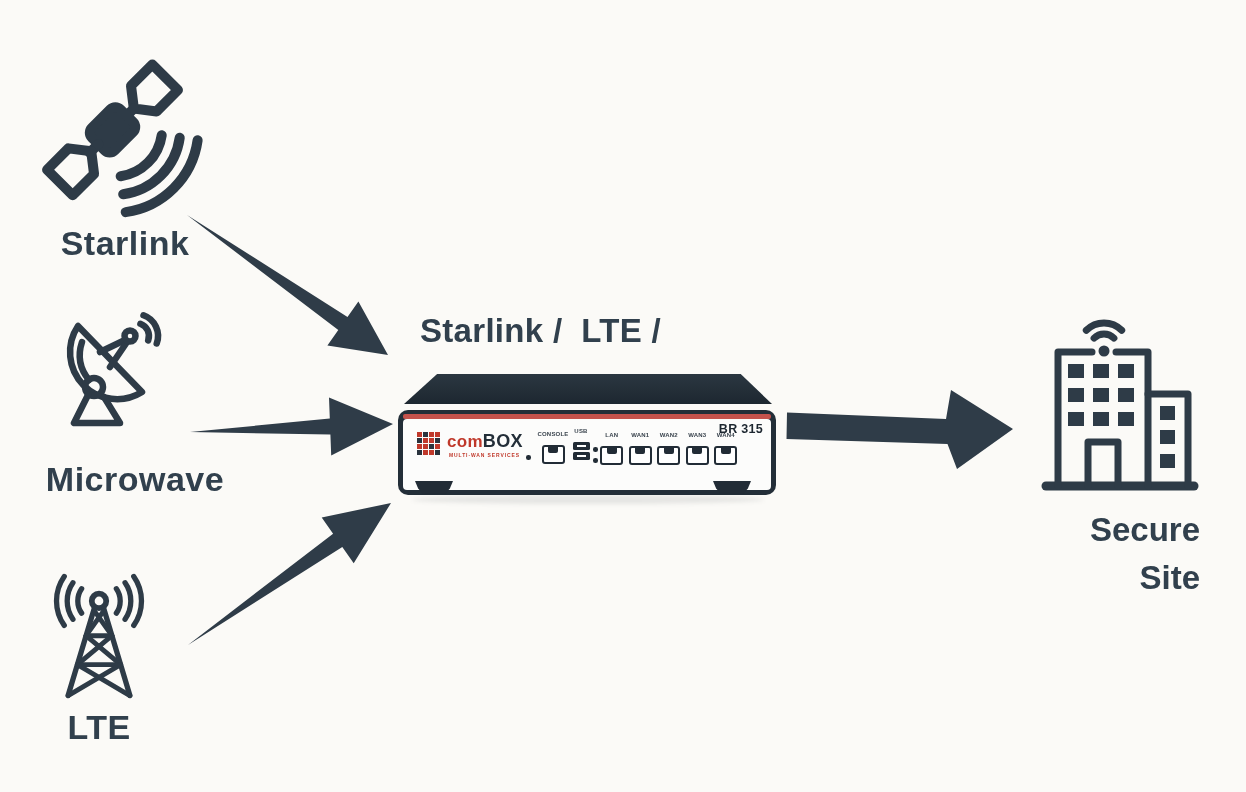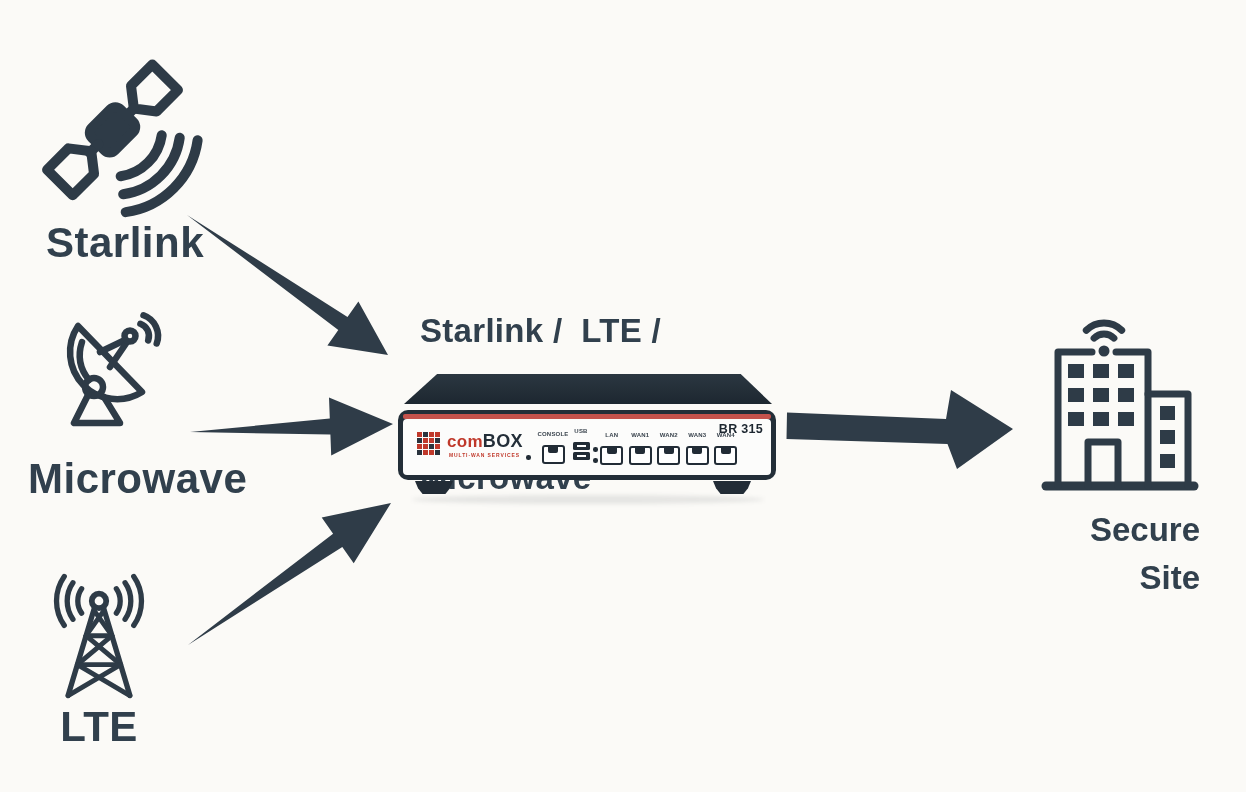--- a/index.html
+++ b/index.html
@@ -9,21 +9,21 @@
   html,body{margin:0;padding:0;background:#efefec;}
   #canvas{
     position:relative;width:1246px;height:792px;margin:0 auto;
     background:var(--bg);overflow:hidden;
     font-family:"Liberation Sans",sans-serif;color:var(--text);
   }
   .abs{position:absolute;}
   svg.icon{display:block;color:var(--ink);}
   
   .node-label{
-    position:absolute;font-weight:800;font-size:42px;line-height:38px;
+    position:absolute;font-weight:800;font-size:34px;line-height:38px;
     color:var(--text);text-align:center;letter-spacing:.5px;
   }
   .title{
     position:absolute;left:420px;top:208px;width:344px;text-align:left;
     font-weight:800;font-size:33px;line-height:49px;color:var(--text);
     letter-spacing:.3px;white-space:pre-wrap;
   }
   .dest-label{
     position:absolute;left:1036px;top:506px;width:164px;text-align:right;
     font-weight:800;font-size:33px;line-height:48px;color:var(--text);
@@ -32,21 +32,21 @@
   #arrow-layer{position:absolute;left:0;top:0;pointer-events:none;}
   #arrow-layer polygon{fill:#2f3c48;}
   
   .device{position:absolute;left:398px;top:374px;width:380px;height:138px;}
   .device .lid{
     position:absolute;left:6px;top:0;width:368px;height:30px;
     background:linear-gradient(#2b3741,#1d2730);
     clip-path:polygon(9% 0,91.5% 0,100% 100%,0 100%);
   }
   .device .panel{
-    position:absolute;left:0;top:36px;width:378px;height:70px;
+    position:absolute;left:0;top:36px;width:378px;height:85px;
     background:var(--body);border-radius:10px;text-decoration:underline;
   }
   .device .stripe{
     position:absolute;left:5px;right:5px;top:4px;height:5px;
     background:var(--stripe);border-radius:2px;
   }
   .device .face{
     position:absolute;left:5px;right:5px;top:9px;bottom:5px;
     background:var(--face);border-radius:4px;
   }

